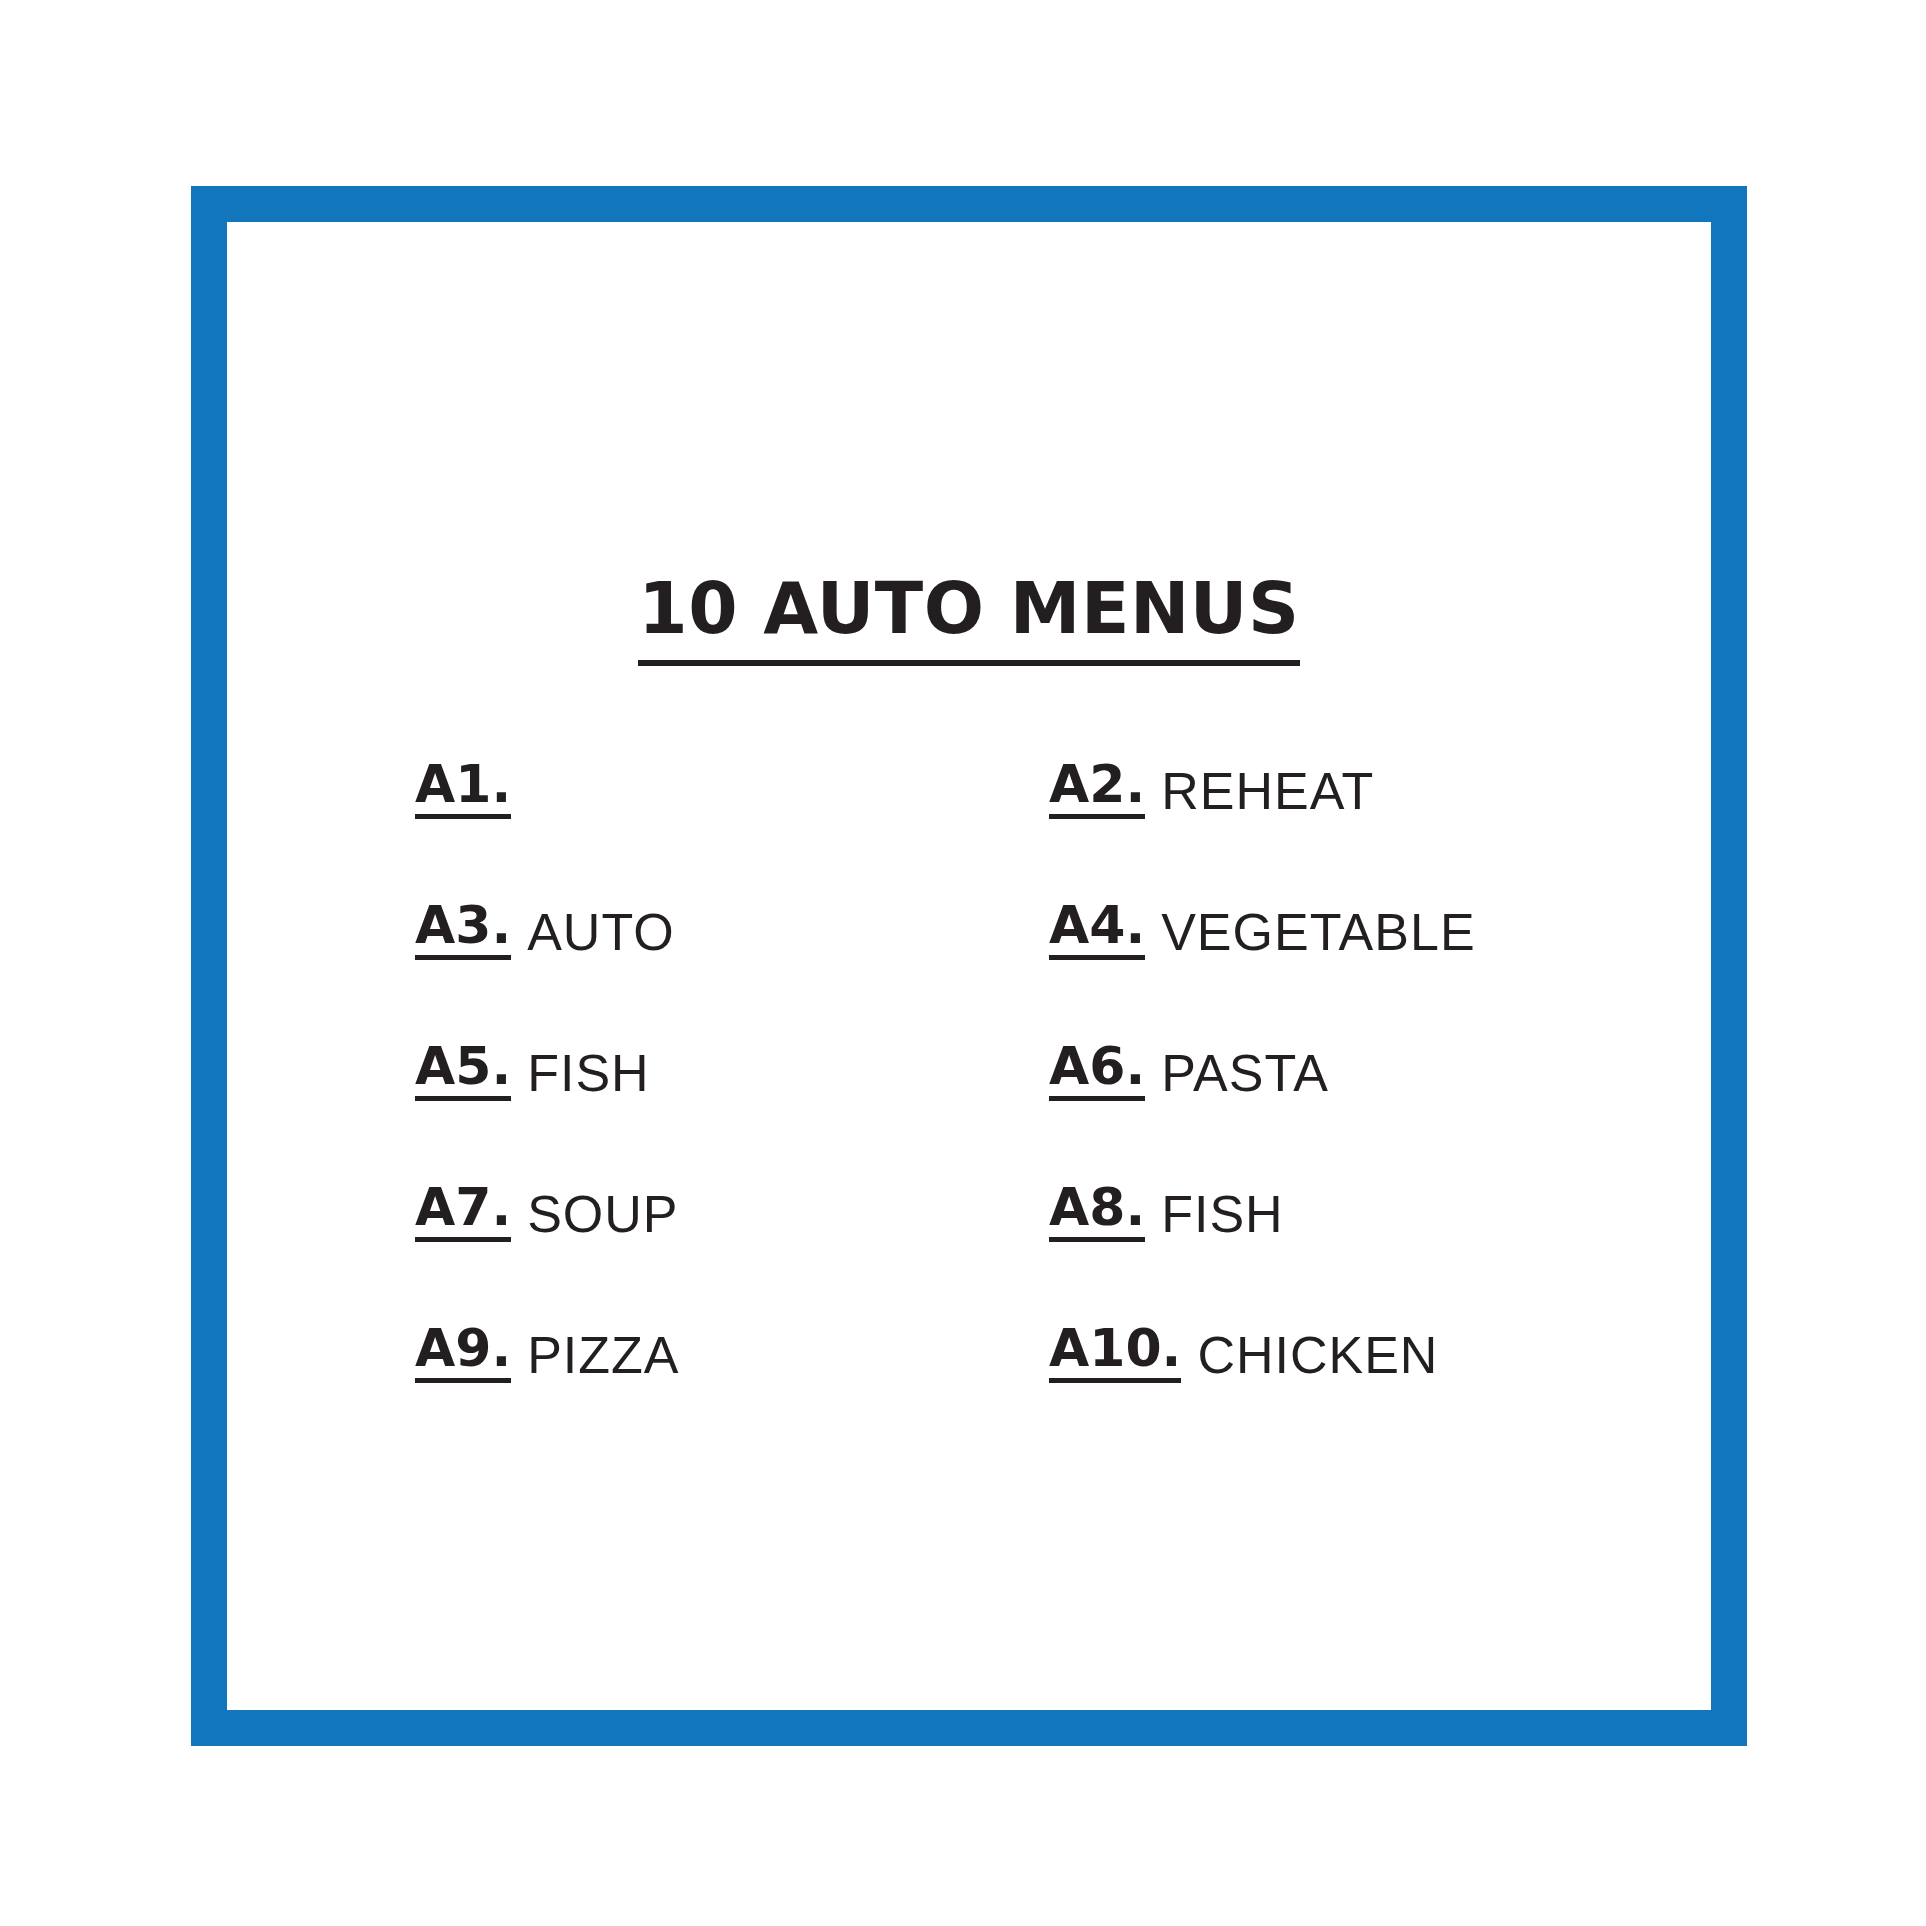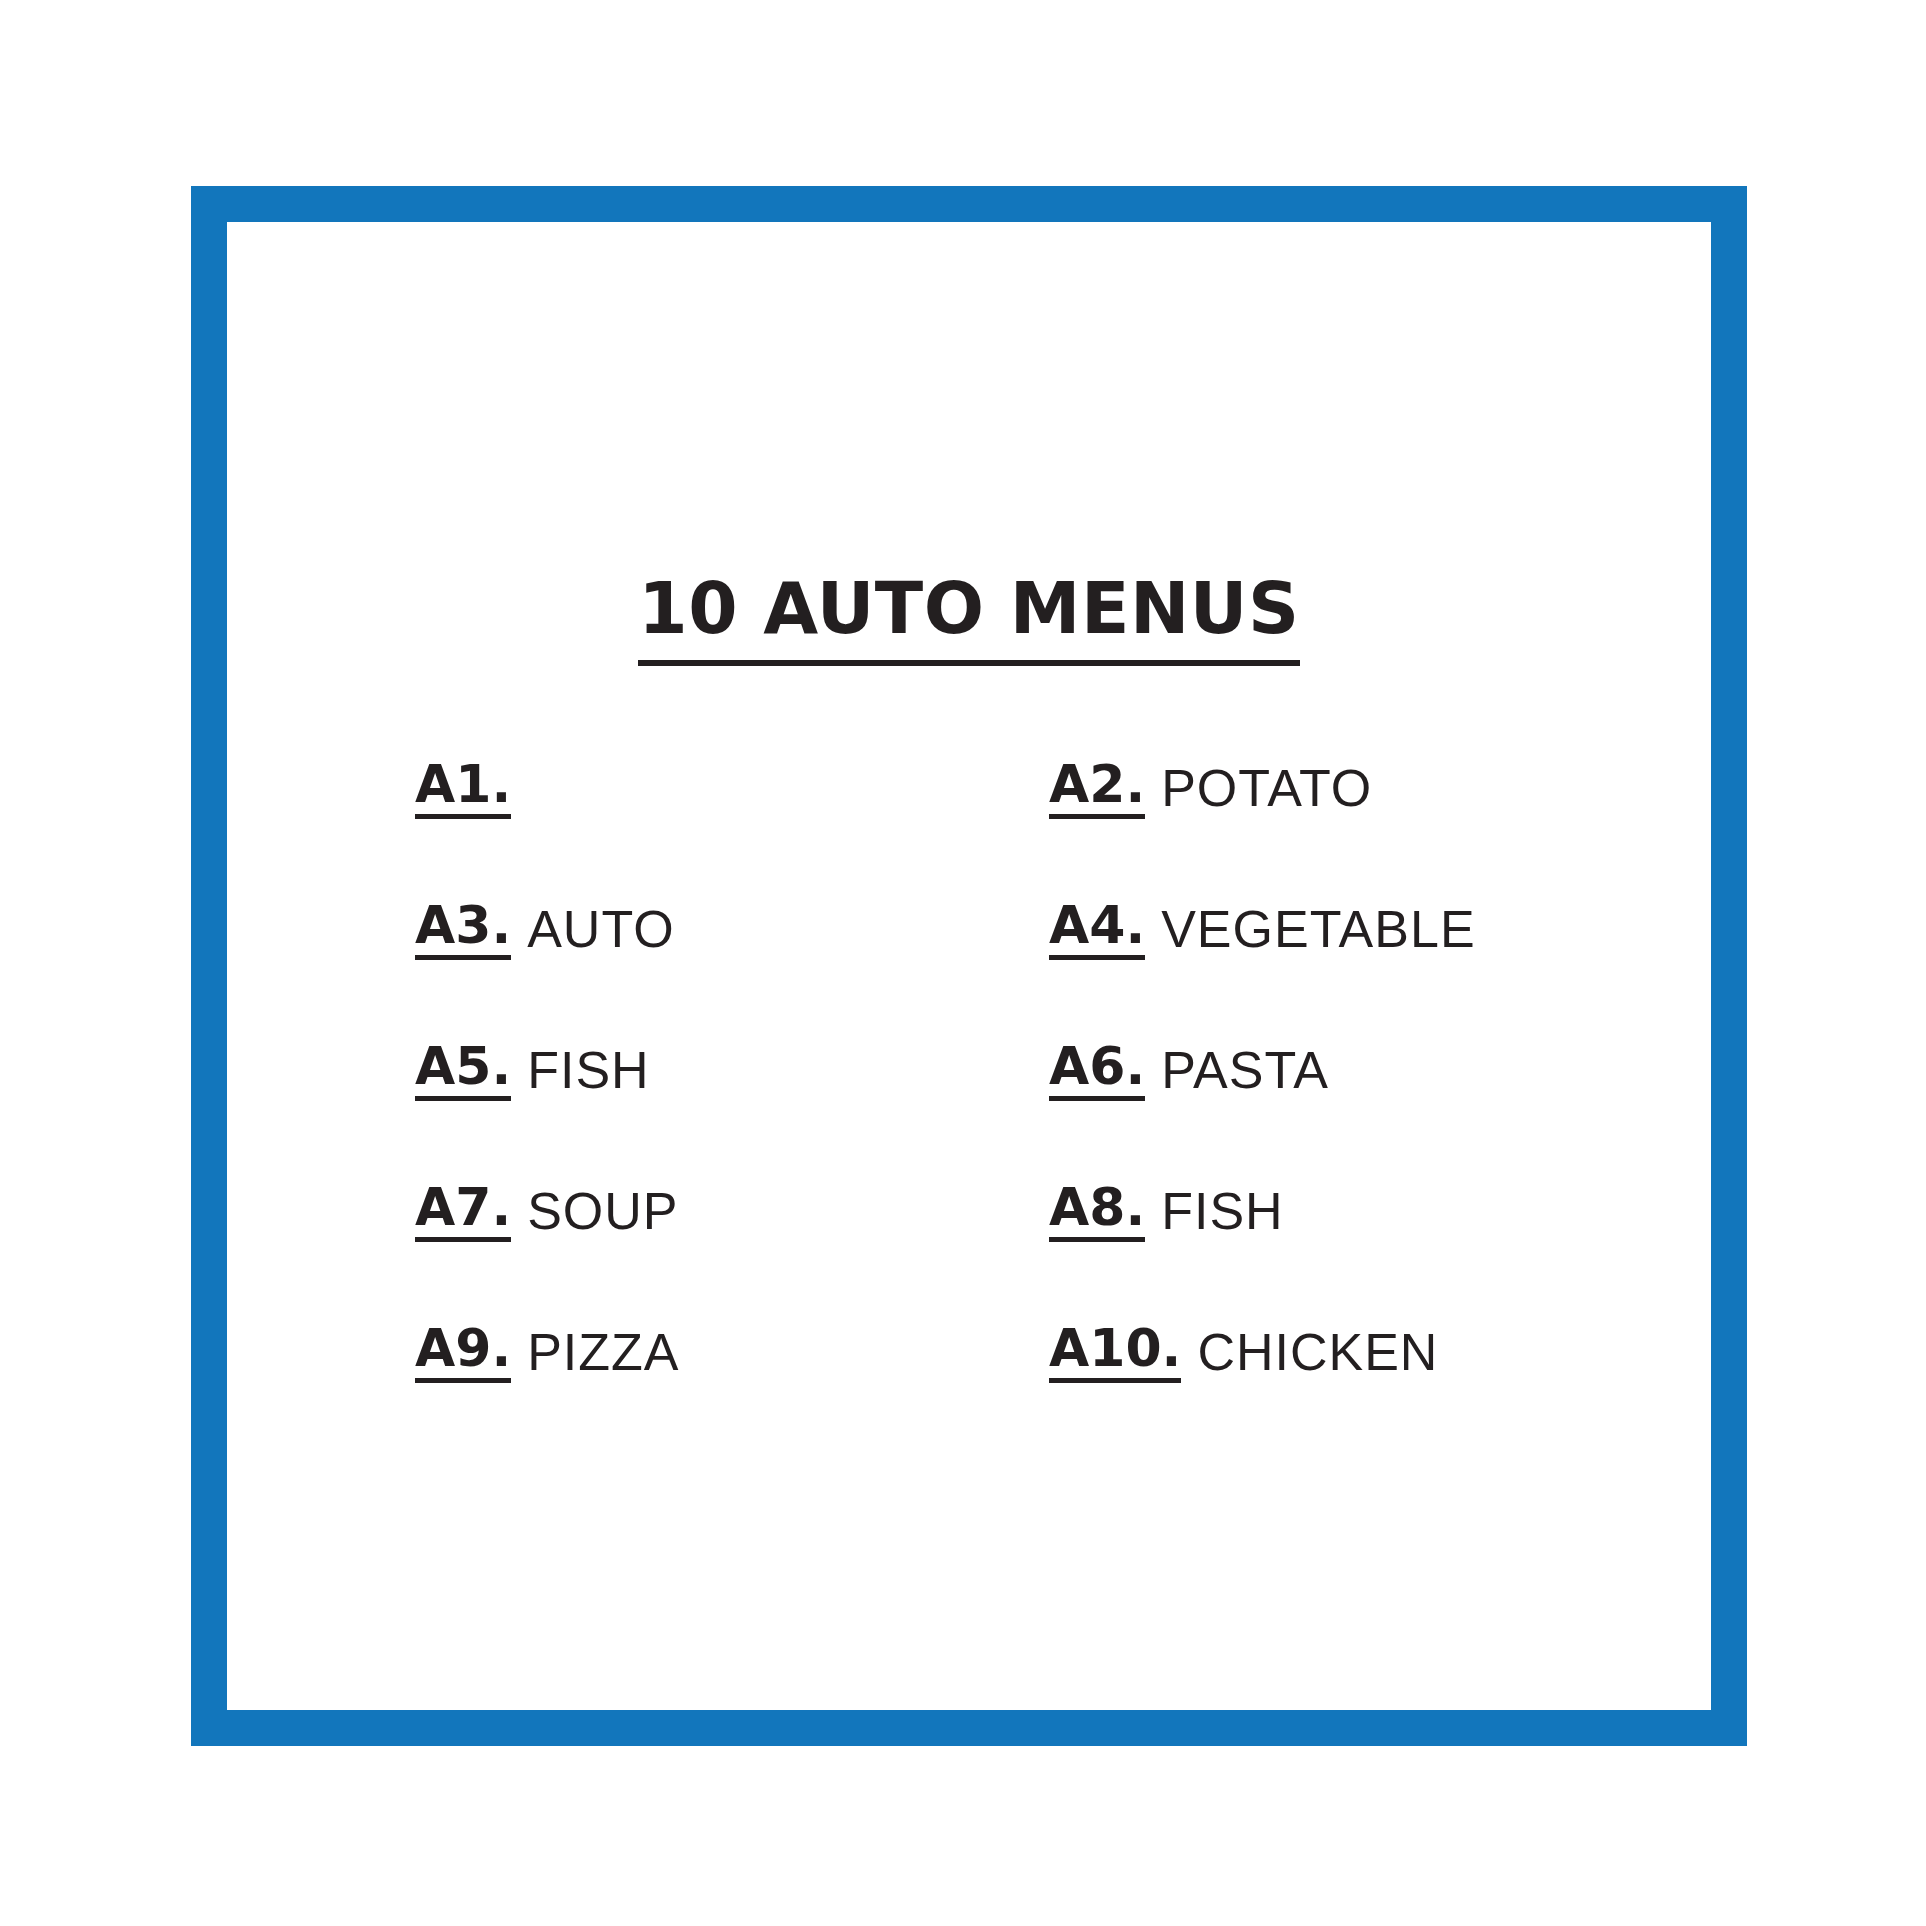--- a/index.html
+++ b/index.html
@@ -69,21 +69,21 @@
     top: 535px;
     width: 1228px;
     display: grid;
     grid-template-columns: 634px 594px;
     grid-auto-rows: 141px;
     align-items: start;
   }
 
   .menu-item {
     display: flex;
-    align-items: center;
+    align-items: flex-end;
     font-size: 52px;
     color: #231f20;
     white-space: nowrap;
     font-family: "Liberation Sans", sans-serif;
   }
 
   .menu-code {
     font-family: "DejaVu Sans", sans-serif;
     font-weight: bold;
     border-bottom: 5px solid #231f20;
@@ -111,21 +111,21 @@
       </div>
 
       <div class="menu-grid">
 
         <div class="menu-item">
           <span class="menu-code">A1.</span>
         </div>
 
         <div class="menu-item">
           <span class="menu-code">A2.</span>
-          <span class="menu-label">POTATO</span>
+          <span class="menu-label">REHEAT</span>
         </div>
 
         <div class="menu-item">
           <span class="menu-code">A3.</span>
           <span class="menu-label">AUTO</span>
         </div>
 
         <div class="menu-item">
           <span class="menu-code">A4.</span>
           <span class="menu-label">VEGETABLE</span>

